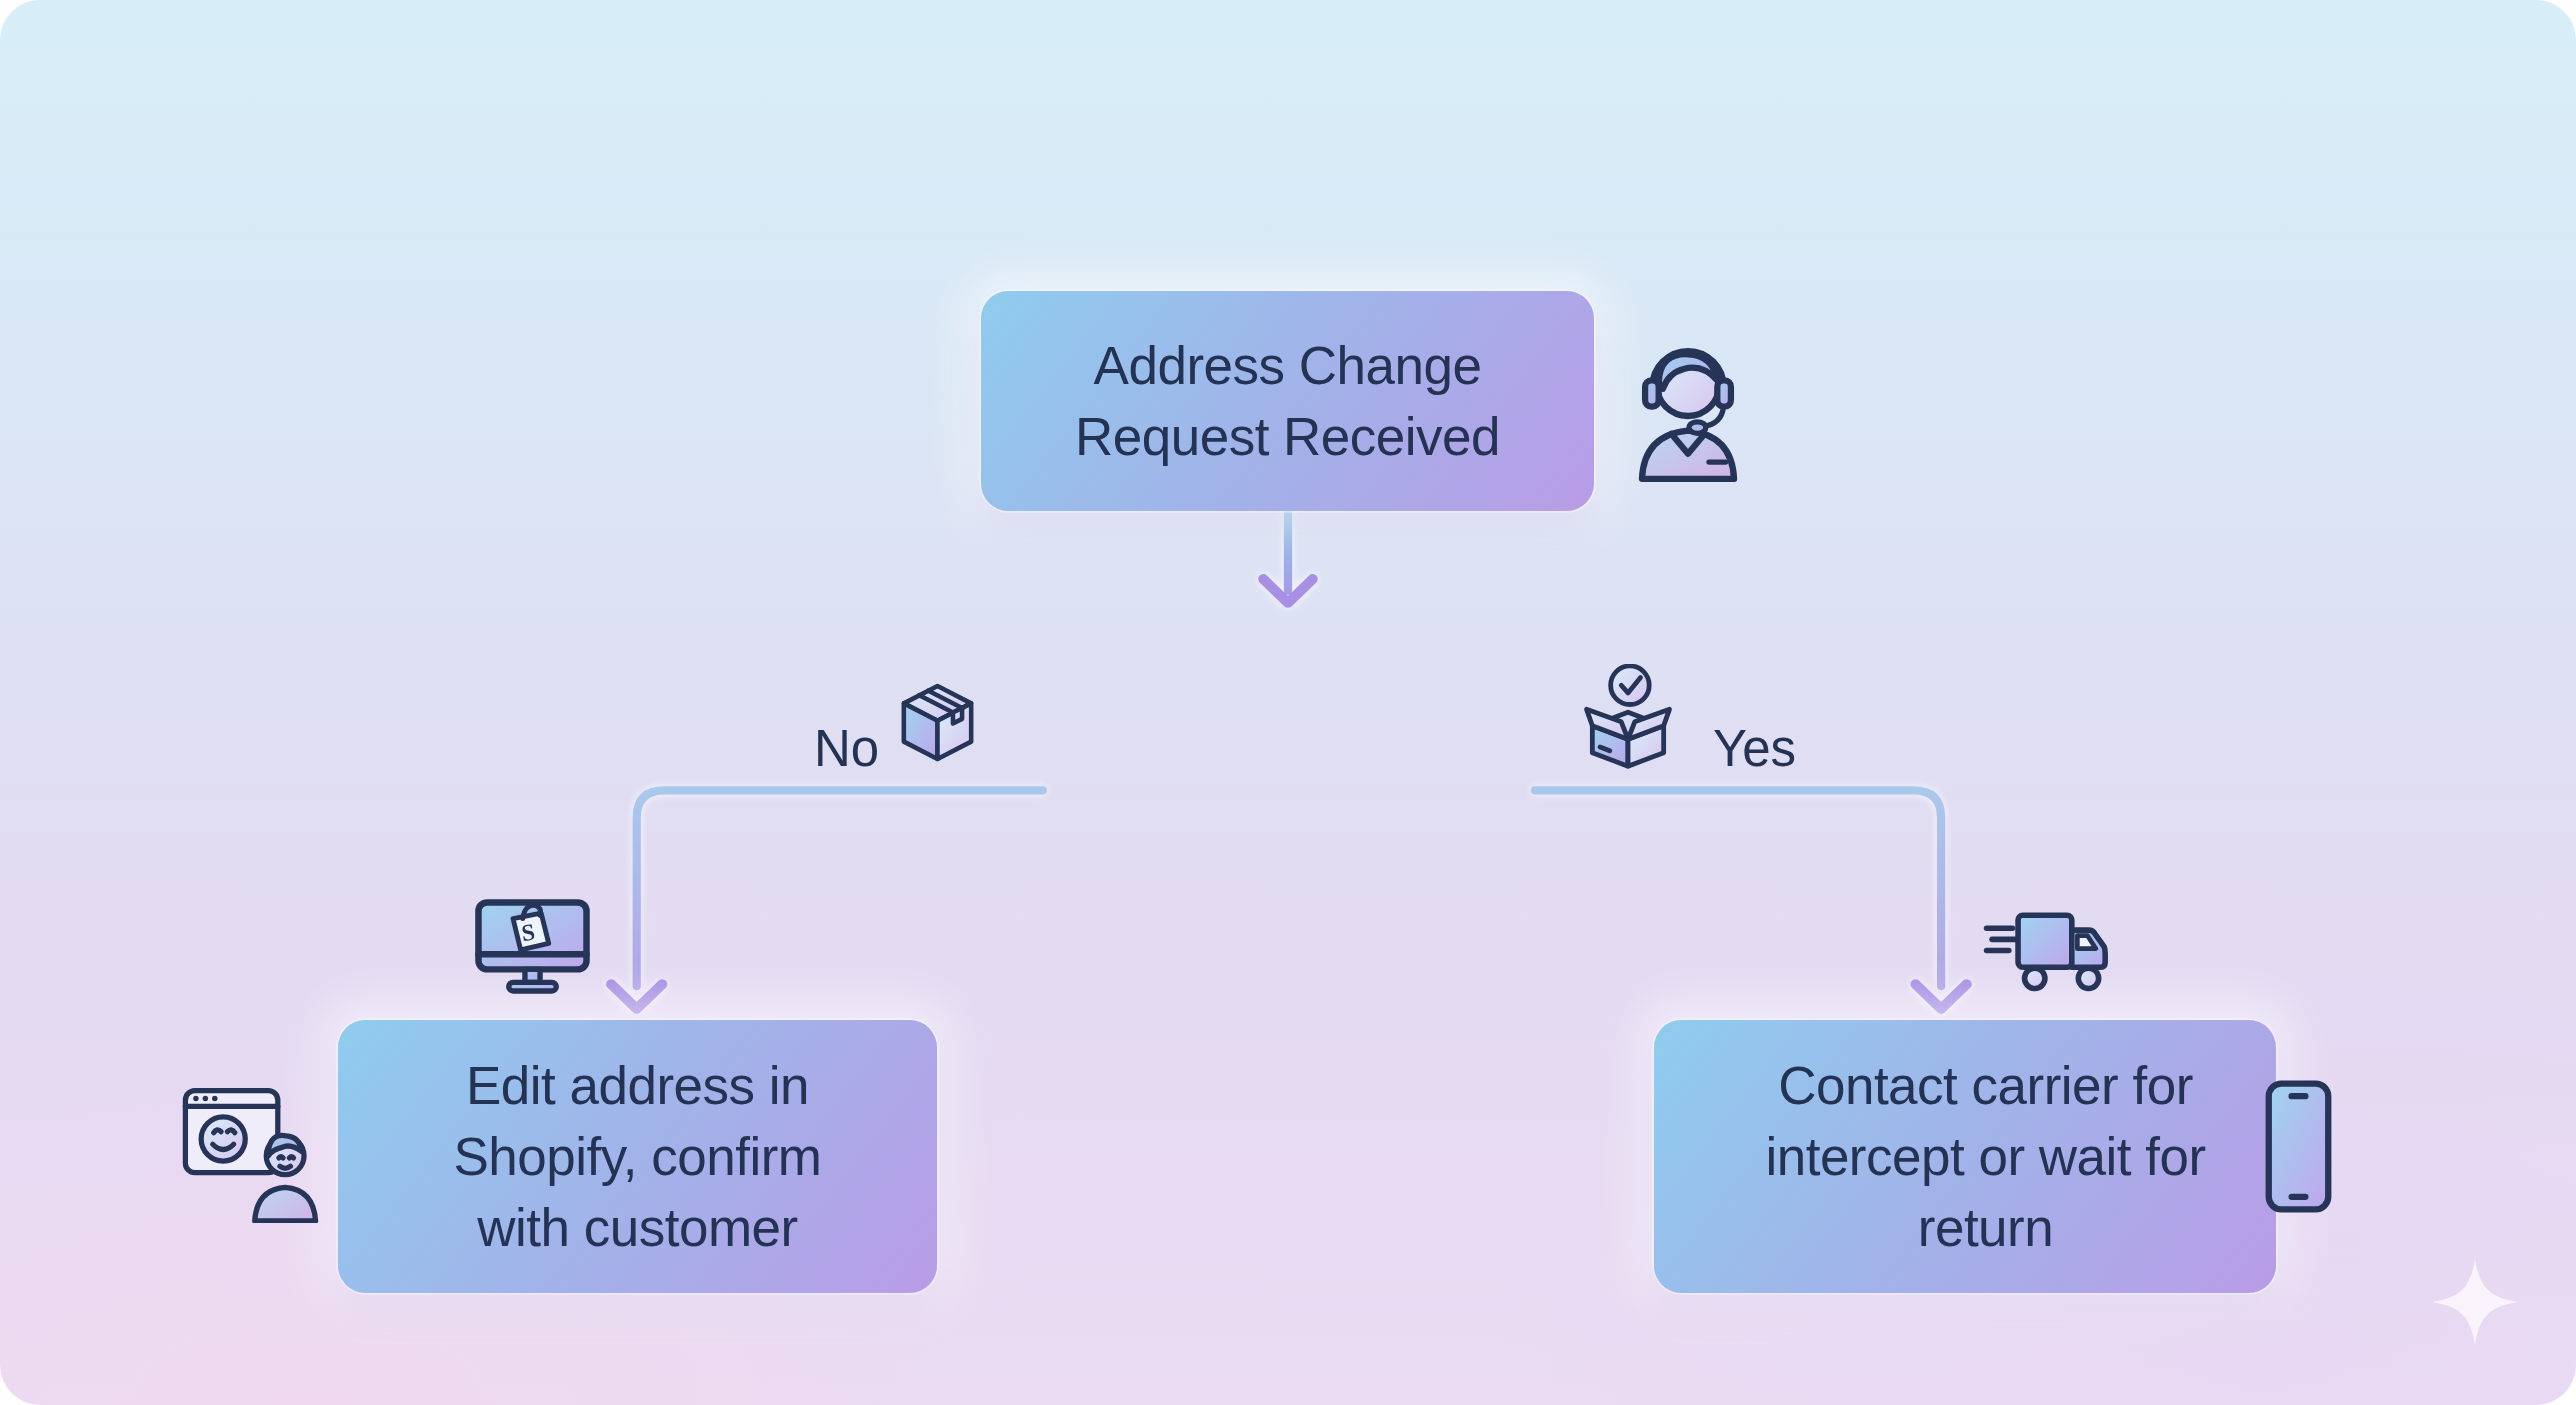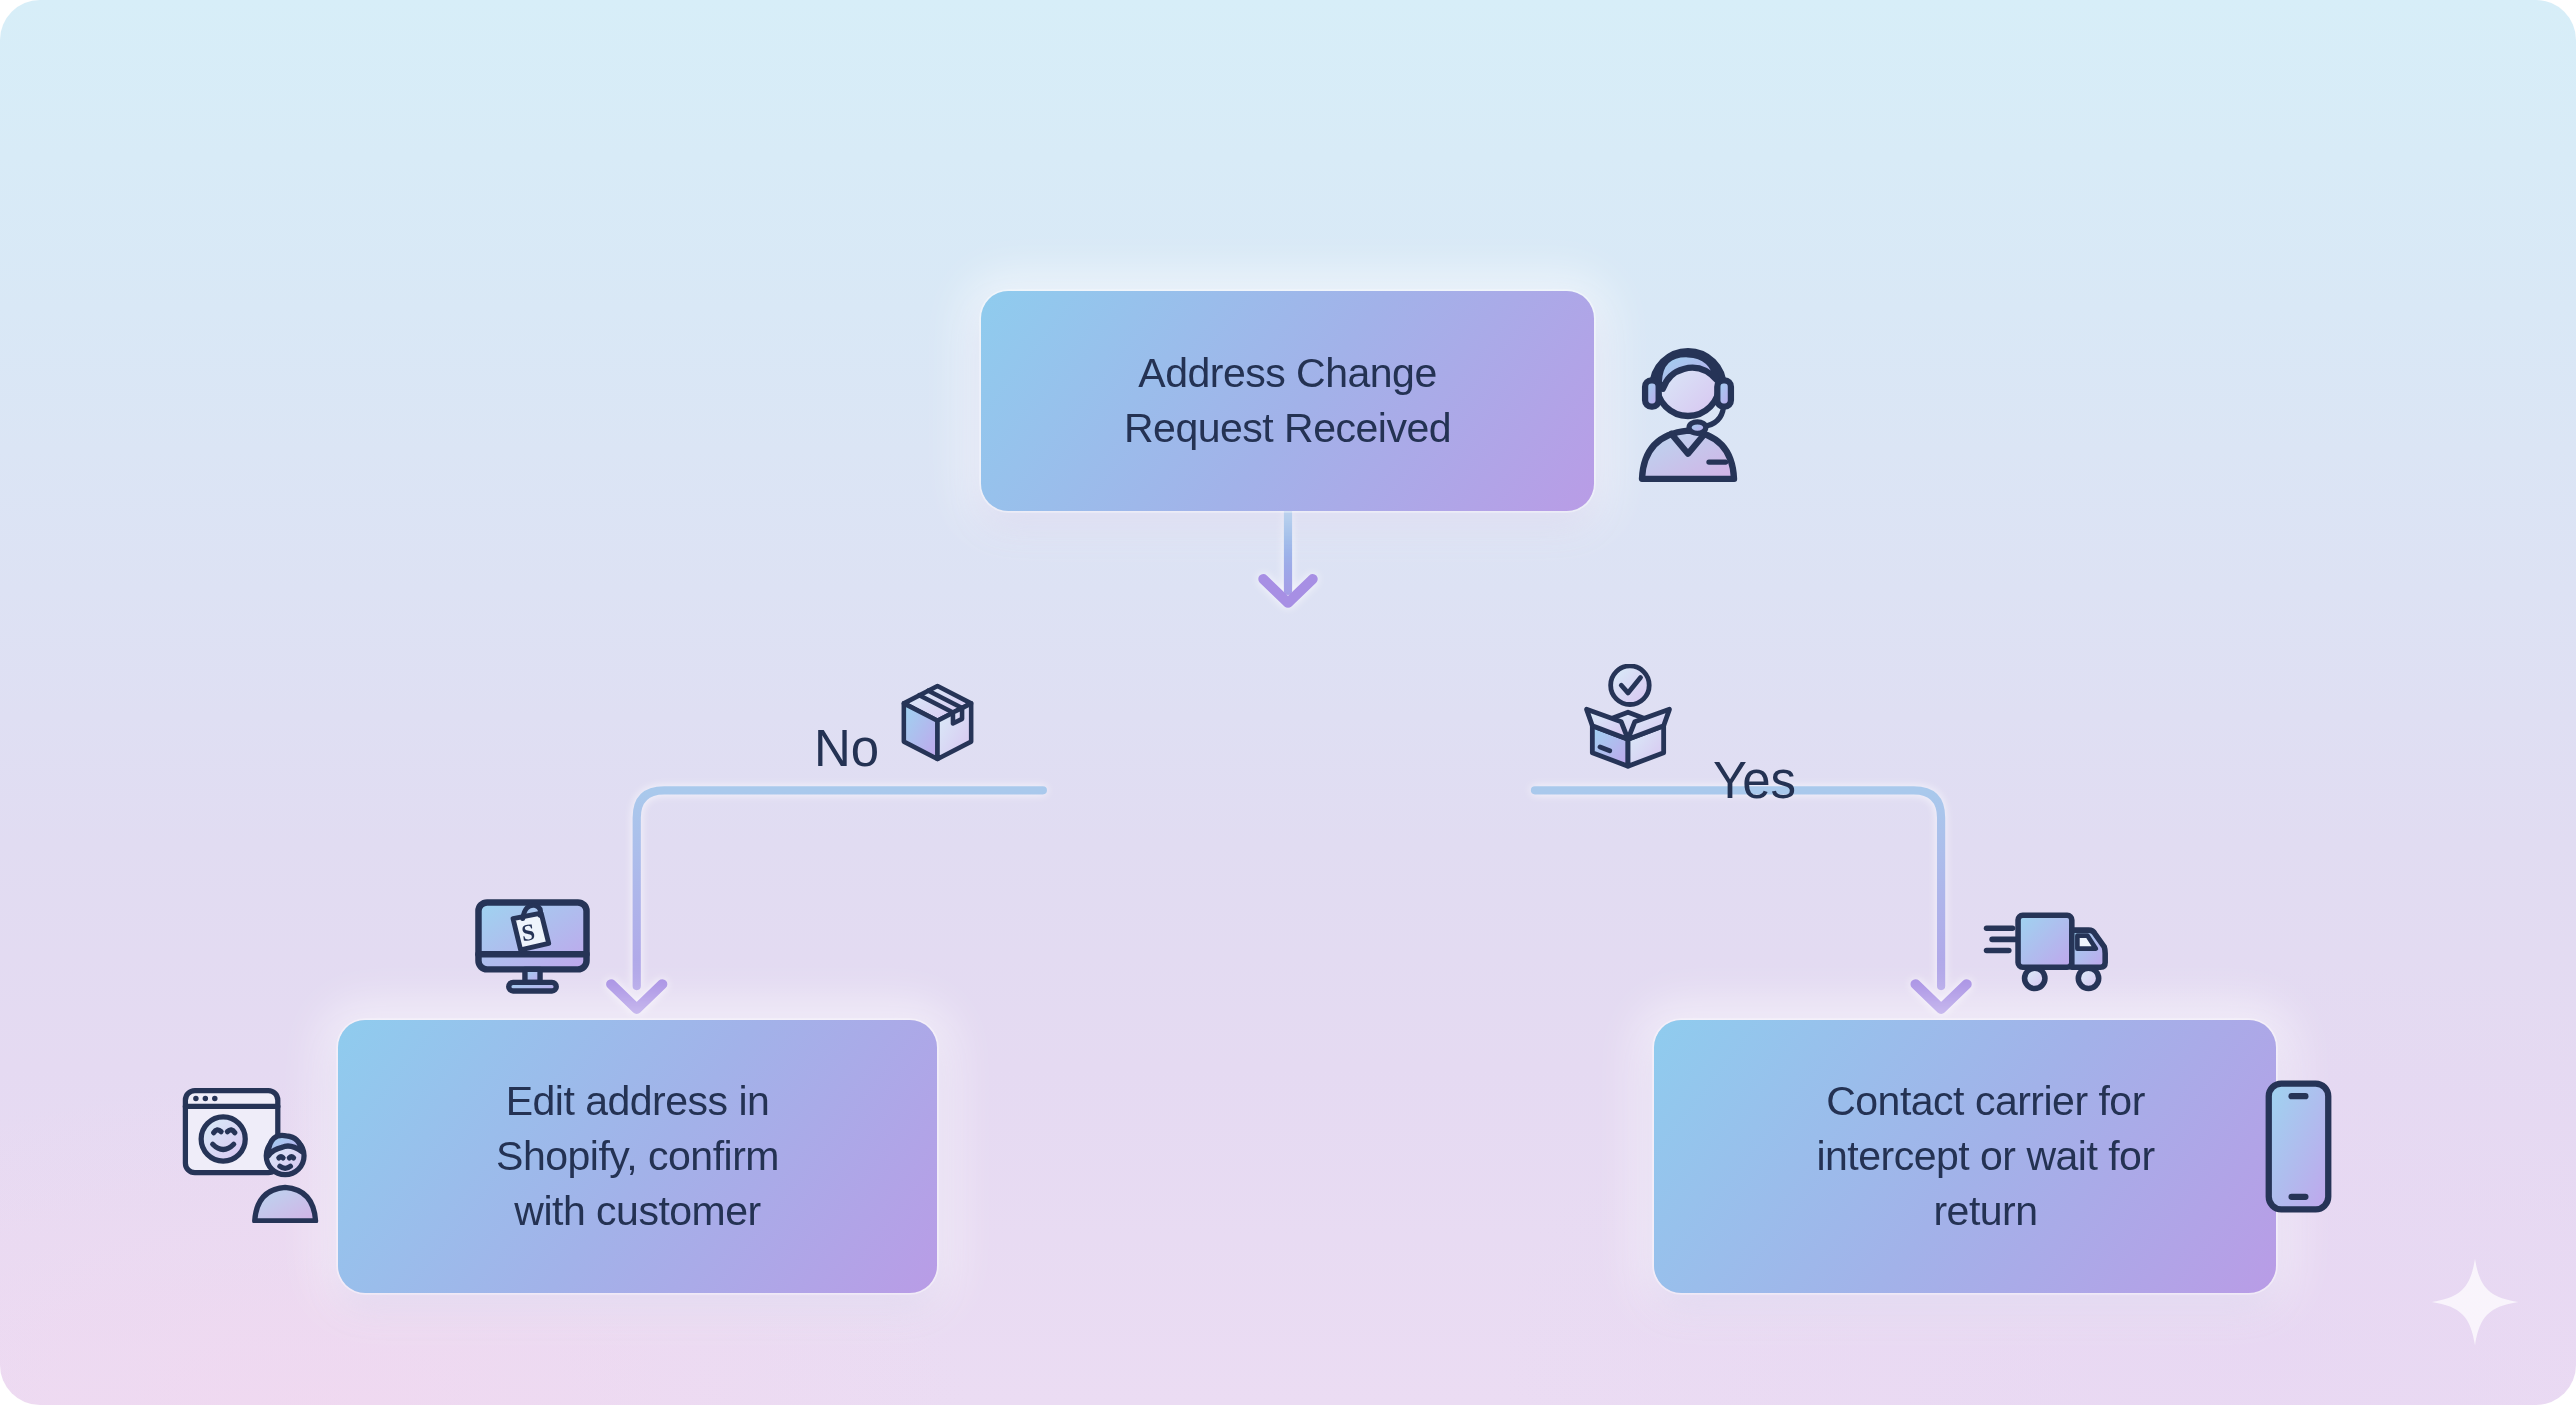--- a/index.html
+++ b/index.html
@@ -16,21 +16,21 @@
     font-size:75px;font-weight:700;letter-spacing:-0.9px;color:#1a2744;
   }
   .node{
     position:absolute;border-radius:27.4px;
     background:linear-gradient(128deg,#8fccee 0%,#a2b2e9 52%,#b99ce6 100%);
     box-shadow:0 0 0 1.8px rgba(255,255,255,0.38), 0 0 44px 16.5px rgba(255,255,255,0.55),
                0 16.5px 35px -5.5px rgba(125,105,195,0.28);
     display:flex;align-items:center;justify-content:center;
   }
   .node-text{
-    font-size:41px;line-height:1.34;font-weight:500;color:#243253;
+    font-size:53px;line-height:1.34;font-weight:500;color:#243253;
     text-align:center;white-space:pre-line;letter-spacing:-0.5px;
   }
   .diamond-wrap{
     position:absolute;left:1040px;top:618px;width:496px;height:346px;
     filter:drop-shadow(0 0 20px rgba(255,255,255,0.85)) drop-shadow(0 12.8px 24px rgba(125,105,195,0.25));
   }
   .diamond{
     width:100%;height:100%;
     clip-path:polygon(50% 0,100% 50%,50% 100%,0 50%);
     background:linear-gradient(160deg,#8ed2f0 0%,#9fb4ea 50%,#b59ee8 100%);
@@ -118,21 +118,21 @@
     <svg viewBox="0 0 100 100" fill="none" stroke="#263457" stroke-width="5" stroke-linecap="round" stroke-linejoin="round">
       <polygon points="50,10 87,29 50,48 13,29" fill="url(#gIcon)"></polygon>
       <polygon points="13,29 50,48 50,90 13,71" fill="url(#gScreen)"></polygon>
       <polygon points="87,29 50,48 50,90 87,71" fill="url(#gIcon)"></polygon>
       <path d="M30 20 L67 39"></path>
       <path d="M40 15 L77 34"></path>
       <polygon points="67,39 77,34 77,46 67,51" fill="url(#gIcon)"></polygon>
     </svg>
   </div>
 
-  <div class="branch-label" style="left:1686px;top:719px;margin-top:32px;">Yes</div>
+  <div class="branch-label" style="left:1686px;top:719px;">Yes</div>
   <div class="icon" style="left:1575px;top:664px;width:106px;height:108px;">
     <svg viewBox="0 0 110 112" fill="none" stroke="#263457" stroke-width="5" stroke-linecap="round" stroke-linejoin="round">
       <circle cx="57" cy="22" r="20" fill="url(#gIcon)"></circle>
       <path d="M48 22 L55 30 L68 14"></path>
       <polygon points="18,64 55,50 92,64 55,78" fill="url(#gIcon)"></polygon>
       <polygon points="18,64 55,78 55,106 18,92" fill="url(#gScreen)"></polygon>
       <polygon points="92,64 55,78 55,106 92,92" fill="url(#gIcon)"></polygon>
       <polygon points="18,64 55,78 48,60 12,47" fill="url(#gIcon)"></polygon>
       <polygon points="92,64 55,78 62,60 98,47" fill="url(#gIcon)"></polygon>
       <path d="M26 86 L36 90"></path>

